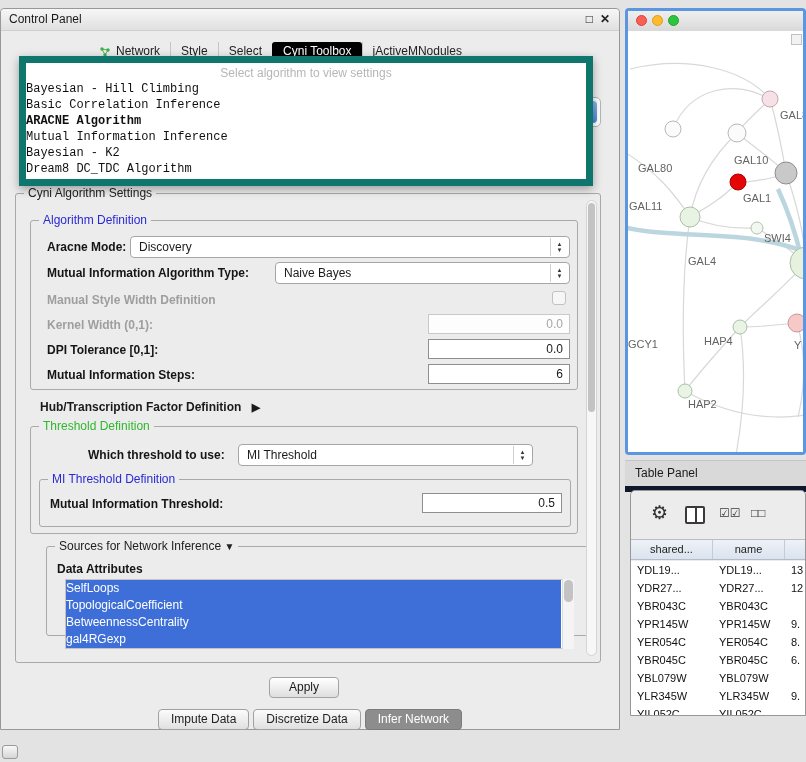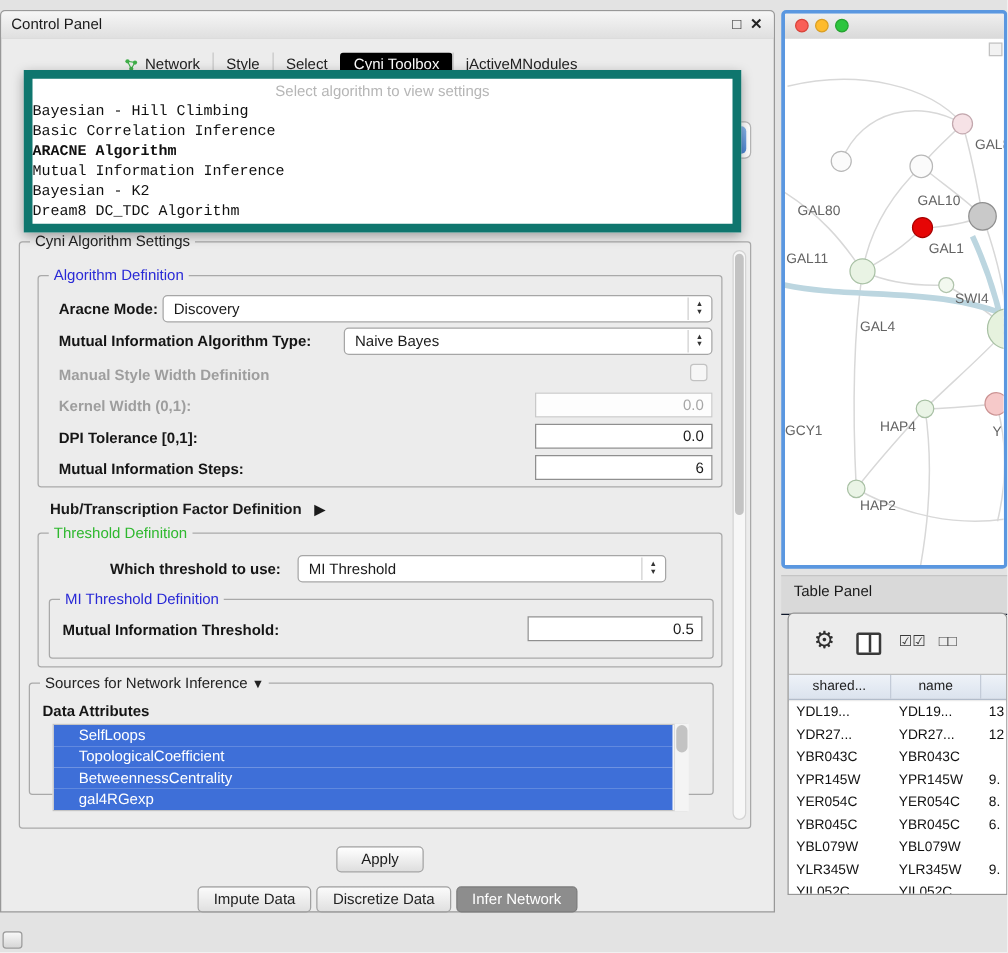--- a/index.html
+++ b/index.html
@@ -63,21 +63,21 @@
   .hub .arr{margin-left:7px;font-size:11px;}
 
   
   .v-scroll{position:absolute;right:3px;top:6px;bottom:6px;width:11px;background:#f7f7f7;
       border:1px solid #d4d4d4;border-radius:6px;box-sizing:border-box;}
   .v-scroll .thumb{position:absolute;left:1px;right:1px;top:2px;height:46%;background:#c3c3c3;border-radius:5px;}
 
   
   .attr-list{position:absolute;left:18px;top:32px;width:508px;height:70px;background:#fff;
       border:1px solid #c4c4c4;overflow:hidden;box-sizing:border-box;}
-  .attr-item{height:17px;line-height:17px;padding-left:20px;margin-right:11px;background:#3e6fd8;
+  .attr-item{height:17px;line-height:17px;padding-left:0;margin-right:11px;background:#3e6fd8;
       color:#fff;font-size:12px;white-space:nowrap;}
   .list-scroll{position:absolute;right:0;top:0;bottom:0;width:11px;background:#f4f4f4;border-left:1px solid #dcdcdc;}
   .list-scroll .thumb{position:absolute;left:1px;right:1px;top:1px;height:22px;background:#c3c3c3;border-radius:5px;}
 
   .apply{position:absolute;left:268px;top:668px;width:70px;height:21px;border:1px solid #a3a3a3;border-radius:4px;
       background:linear-gradient(#ffffff,#dedede);font-size:12px;text-align:center;line-height:19px;box-sizing:border-box;}
 
   .bottom-tabs{position:absolute;left:0;right:0;top:700px;display:flex;justify-content:center;gap:4px;}
   .btab{padding:2px 12px;font-size:12px;border:1px solid #a0a0a0;border-radius:4px;
       background:linear-gradient(#fbfbfb,#e0e0e0);color:#222;height:15px;line-height:15px;}
@@ -90,21 +90,21 @@
   .tl{position:absolute;top:4px;width:11px;height:11px;border-radius:50%;box-sizing:border-box;}
   .tl.red{left:8px;background:#f95f57;border:1px solid #d84339;}
   .tl.yel{left:24px;background:#febb2e;border:1px solid #d99e23;}
   .tl.grn{left:40px;background:#2dc53e;border:1px solid #24a22f;}
   .net-canvas{position:absolute;left:0;top:20px;right:0;bottom:0;background:#fff;overflow:hidden;}
   .net-scrollbox{position:absolute;right:1px;top:23px;width:11px;height:11px;background:#f2f2f2;border:1px solid #c2c2c2;box-sizing:border-box;}
   .node-label{font-size:11px;fill:#636363;}
 
   
   .tp-bar{position:absolute;left:625px;top:460px;width:181px;height:32px;background:#d9d9d9;
-      border-top:1px solid #c5c5c5;border-bottom:1px solid #0f172a;box-sizing:border-box;}
+      border-top:1px solid #c5c5c5;border-bottom:6px solid #0f172a;box-sizing:border-box;}
   .tp-title{position:absolute;left:10px;line-height:25px;font-size:12px;color:#1a1a1a;}
 
   .tblwin{position:absolute;left:630px;top:490px;width:176px;height:226px;background:#ececec;
       border:1px solid #979797;border-radius:5px 5px 0 0;box-sizing:border-box;overflow:hidden;}
   .tbl-toolbar{position:relative;height:48px;}
   .ic-gear{position:absolute;left:20px;top:11px;font-size:19px;color:#2e2e2e;line-height:22px;}
   .col-icon{position:absolute;left:54px;top:15px;width:16px;height:14px;border:2px solid #3a3a3a;border-radius:2px;background:#fff;}
   .col-icon::after{content:'';position:absolute;left:50%;top:0;bottom:0;width:2px;background:#3a3a3a;}
   .ic-checks{position:absolute;left:88px;top:15px;font-size:12px;color:#3a3a3a;letter-spacing:0px;}
   .ic-squares{position:absolute;left:120px;top:15px;font-size:12px;color:#3a3a3a;}
@@ -225,21 +225,21 @@
             </span>
         </div>
 
         <div class="grp" style="left:8px;top:52px;width:532px;height:48px;">
           <span class="legend blue">MI Threshold Definition</span>
           <span class="lbl" style="left:10px;top:14px;">Mutual Information Threshold:</span>
           <div class="field" style="right:8px;top:13px;width:140px;margin-left:26px;">0.5</div>
         </div>
       </div>
 
-      <div class="grp" style="left:7px;top:352px;width:548px;height:90px;">
+      <div class="grp" style="left:30px;top:352px;width:548px;height:90px;">
         <span class="legend">
           <span>Sources for Network Inference</span>
           <span style="font-size:10px;">▼</span>
         </span>
         <span class="lbl" style="left:10px;top:12px;">Data Attributes</span>
         <div class="attr-list" id="attr-list">
             <div class="attr-item">SelfLoops</div>
             <div class="attr-item">TopologicalCoefficient</div>
             <div class="attr-item">BetweennessCentrality</div>
             <div class="attr-item">gal4RGexp</div>

